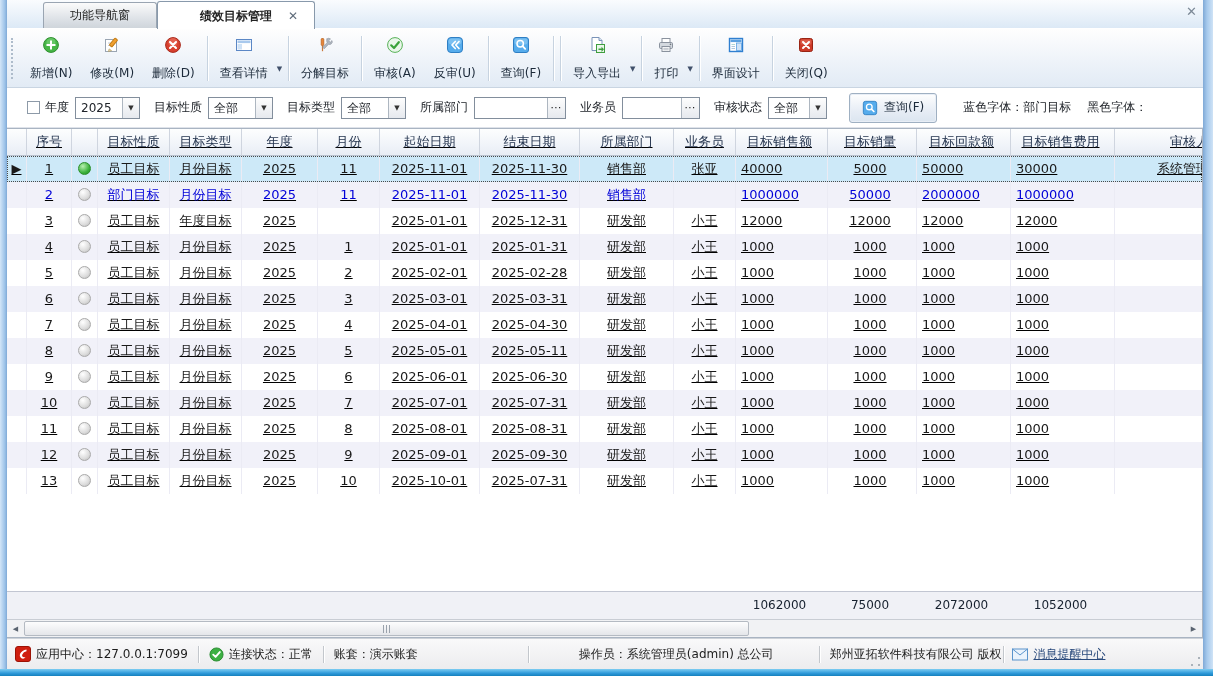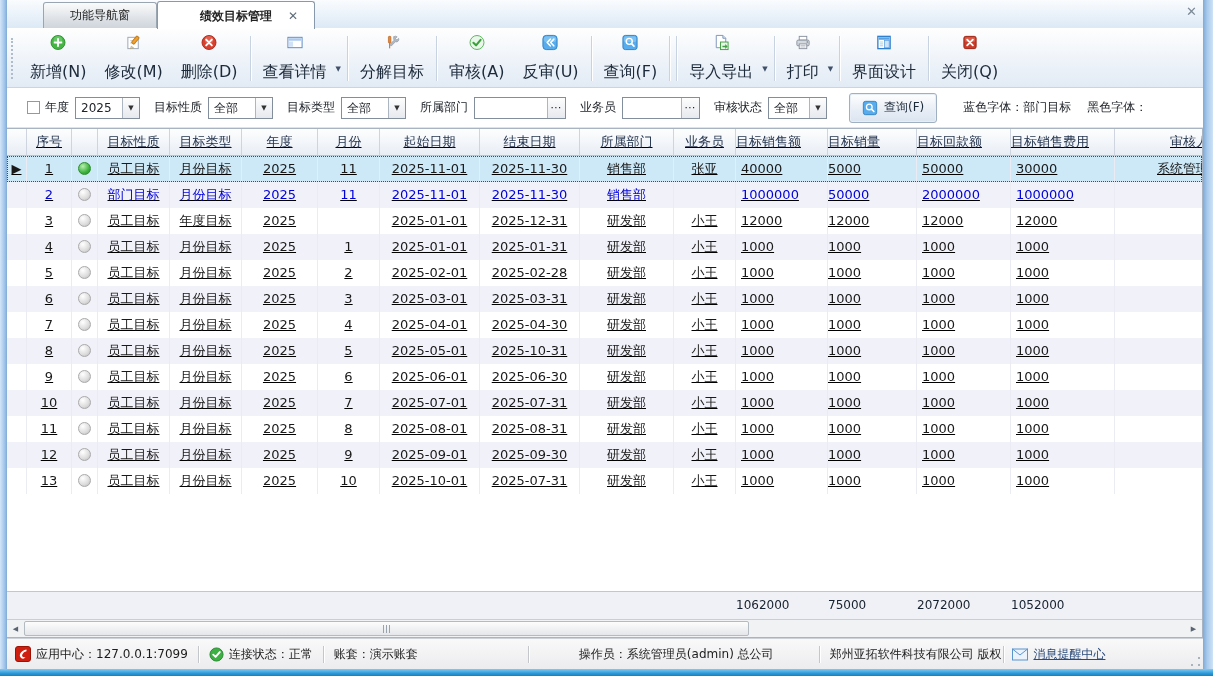--- a/index.html
+++ b/index.html
@@ -16,21 +16,21 @@
   .tab{height:26px;line-height:24px;padding:0 26px;font-size:12px;color:#222;border:1px solid #9aa5b2;border-bottom:none;border-radius:3px 3px 0 0;cursor:default;}
   .tab.inactive{background:linear-gradient(180deg,#fbfbfb,#dfe3e8 60%,#cfd5db);margin-left:36px;}
   .tab.active{background:#fff;font-weight:bold;border-color:#8899ab;display:flex;align-items:center;gap:14px;padding:0 14px 0 42px;position:relative;top:1px;height:28px;}
   .tab-close{font-size:12px;color:#5f6c7a;font-weight:normal;cursor:pointer;padding:0 2px;}
   .win-close{position:absolute;right:6px;top:4px;font-size:13px;color:#7b8896;cursor:pointer;}
 
   
   .toolbar{height:59px;flex:0 0 59px;background:linear-gradient(180deg,#fefefe,#eef3f9 55%,#e2ebf5);border-bottom:1px solid #c9d5e2;display:flex;align-items:stretch;padding:3px 0 2px 2px;}
   .tb-grip{width:8px;margin:6px 2px;border-left:2px dotted #aebccb;}
   .tb-sep{width:1px;background:#c7d3e0;margin:4px 3px;box-shadow:1px 0 0 #fff;}
-  .tb-btn{display:flex;flex-direction:column;align-items:center;justify-content:center;gap:11px;padding:2px 9px;font-size:16px;color:#1c2a3a;border-radius:2px;cursor:pointer;white-space:nowrap;}
+  .tb-btn{display:flex;flex-direction:column;align-items:center;justify-content:center;gap:11px;padding:2px 9px;font-size:12px;color:#1c2a3a;border-radius:2px;cursor:pointer;white-space:nowrap;}
   .tb-btn .ico{width:18px;height:18px;display:block;}
   .tb-drop{display:flex;align-items:flex-end;padding:0 3px 12px 0;color:#40506a;font-size:7px;cursor:pointer;}
 
   
   .filterbar{height:40px;flex:0 0 40px;background:#fff;border-bottom:1px solid #dfe3ea;display:flex;align-items:center;font-size:12px;color:#20242a;padding-left:20px;white-space:nowrap;overflow:hidden;}
   .chk{width:13px;height:13px;border:1px solid #8d9aa8;background:#fff;margin-right:5px;flex:0 0 13px;}
   .flabel{margin:0 6px 0 14px;}
   .combo{display:flex;height:22px;border:1px solid #828e9c;background:#fff;align-items:stretch;}
   .combo .val{padding:0 5px;line-height:20px;min-width:46px;}
   .combo .arrowbtn{width:17px;background:linear-gradient(180deg,#fdfdfd,#e6e9ee);border-left:1px solid #adb6c0;display:flex;align-items:center;justify-content:center;font-size:7px;color:#333;cursor:pointer;}
@@ -47,21 +47,21 @@
   .gh{height:27px;background:linear-gradient(180deg,#fdfefe,#eef2f8 70%,#e7ecf3);}
   .gh .gcell{height:27px;line-height:26px;border-right:1px solid #cfd5df;border-bottom:1px solid #b9c2cf;color:#243answer75;color:#25354f;font-size:13px;background:transparent;}
   .gr{height:26px;}
   .gr .gcell{height:26px;line-height:25px;border-right:1px solid #ebebf4;font-size:13px;color:#1a1a1a;}
   .gr.alt{background:#f1f1f9;}
   .gr.sel{background:#cde9f8;outline:1px dotted #4a4a4a;outline-offset:-1px;}
   .gr.blue .gcell{color:#0000d8;}
   .gcell{flex:0 0 auto;overflow:hidden;white-space:nowrap;}
   .a-c{text-align:center;}
   .a-l{text-align:left;padding-left:5px;}
-  .a-r{text-align:left;padding-right:4px;}
+  .a-r{text-align:center;padding-right:4px;}
   .c0{width:20px;} .c1{width:45px;} .c2{width:26px;} .c3{width:72px;} .c4{width:72px;}
   .c5{width:76px;} .c6{width:62px;} .c7{width:100px;} .c8{width:100px;} .c9{width:94px;}
   .c10{width:62px;} .c11{width:92px;} .c12{width:89px;} .c13{width:94px;} .c14{width:104px;} .c15{width:150px;}
   .ball{display:inline-block;width:13px;height:13px;border-radius:50%;vertical-align:middle;margin-top:-3px;}
   .ball.green{background:radial-gradient(circle at 35% 30%,#b8f0b0,#3db23d 60%,#1f8a1f);border:1px solid #2a8f2a;}
   .ball.gray{background:radial-gradient(circle at 35% 30%,#ffffff,#dcdcdc 60%,#b8b8b8);border:1px solid #aaaaaa;}
   .rowind{font-size:8px;color:#222;text-align:center;line-height:26px;}
   .gfiller{flex:1 1 auto;background:#fff;}
   .gsummary{height:28px;flex:0 0 28px;background:#f0f1f6;border-top:1px solid #c2c6d2;display:flex;overflow:hidden;}
   .gsummary .gcell{height:28px;line-height:27px;font-size:12px;color:#16202e;border-right:1px solid transparent;}
@@ -434,21 +434,21 @@
           </div>
           <div class="grow gr alt">
             <div class="gcell c0 a-c rowind"></div>
             <div class="gcell c1 a-c">8</div>
             <div class="gcell c2 a-c"><span class="ball gray"></span></div>
             <div class="gcell c3 a-c">员工目标</div>
             <div class="gcell c4 a-c">月份目标</div>
             <div class="gcell c5 a-c">2025</div>
             <div class="gcell c6 a-c">5</div>
             <div class="gcell c7 a-c">2025-05-01</div>
-            <div class="gcell c8 a-c">2025-10-31</div>
+            <div class="gcell c8 a-c">2025-05-11</div>
             <div class="gcell c9 a-c">研发部</div>
             <div class="gcell c10 a-c">小王</div>
             <div class="gcell c11 a-l">1000</div>
             <div class="gcell c12 a-r">1000</div>
             <div class="gcell c13 a-l">1000</div>
             <div class="gcell c14 a-l">1000</div>
             <div class="gcell c15 a-c"></div>
           </div>
           <div class="grow gr">
             <div class="gcell c0 a-c rowind"></div>

